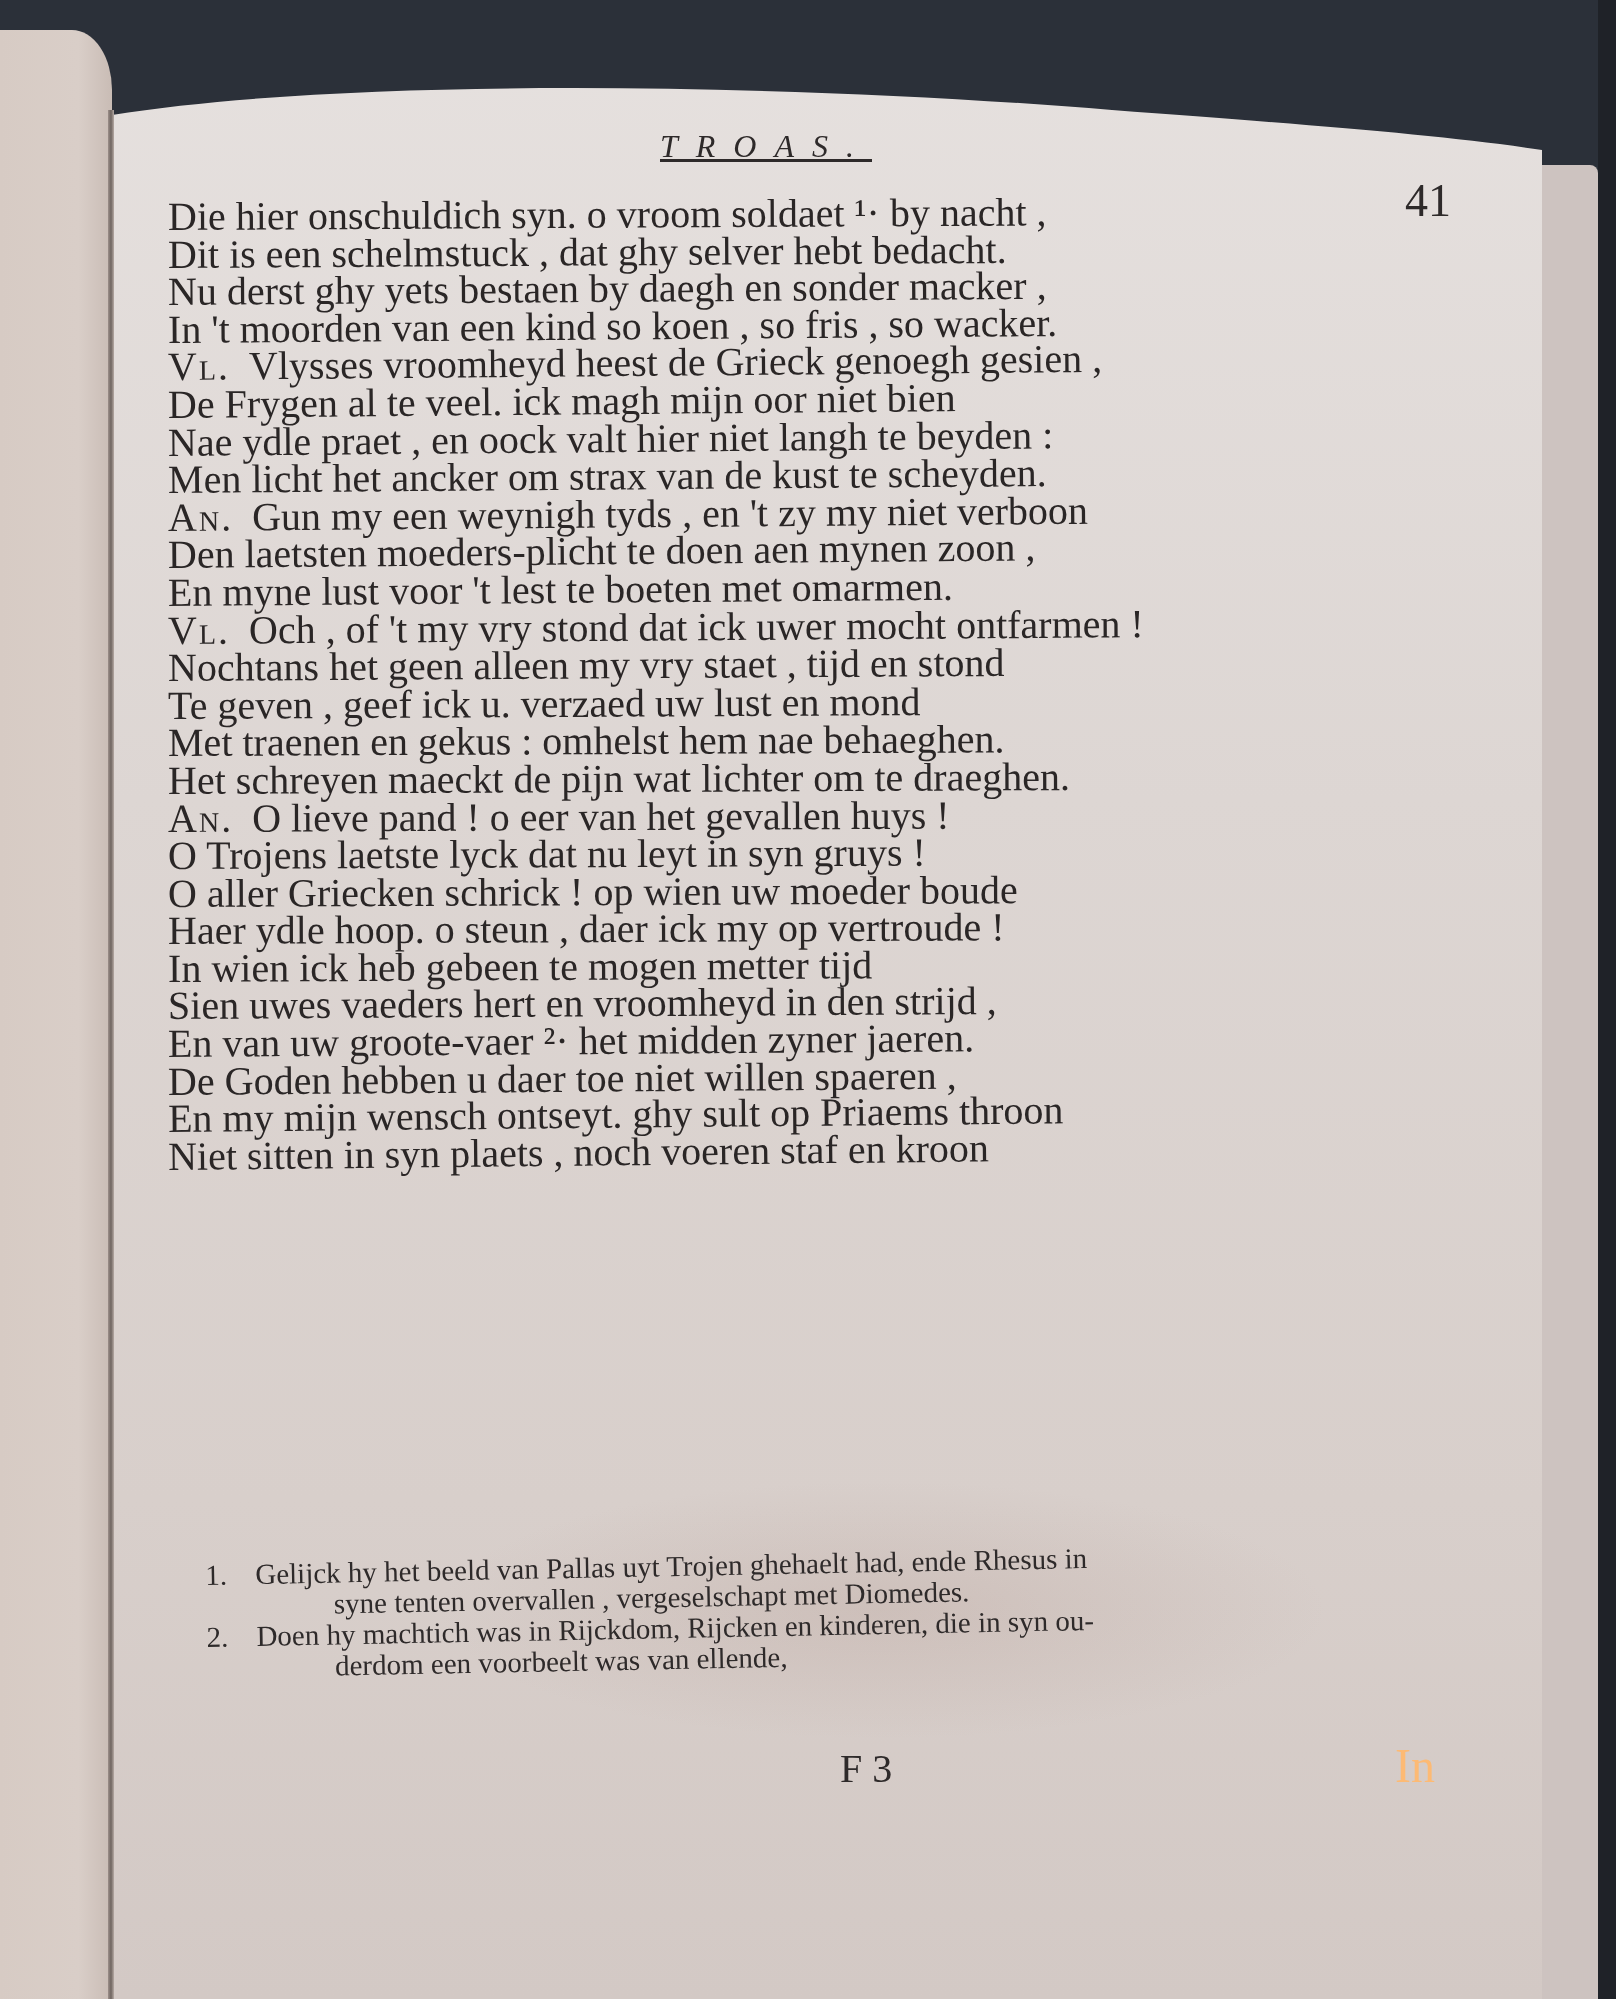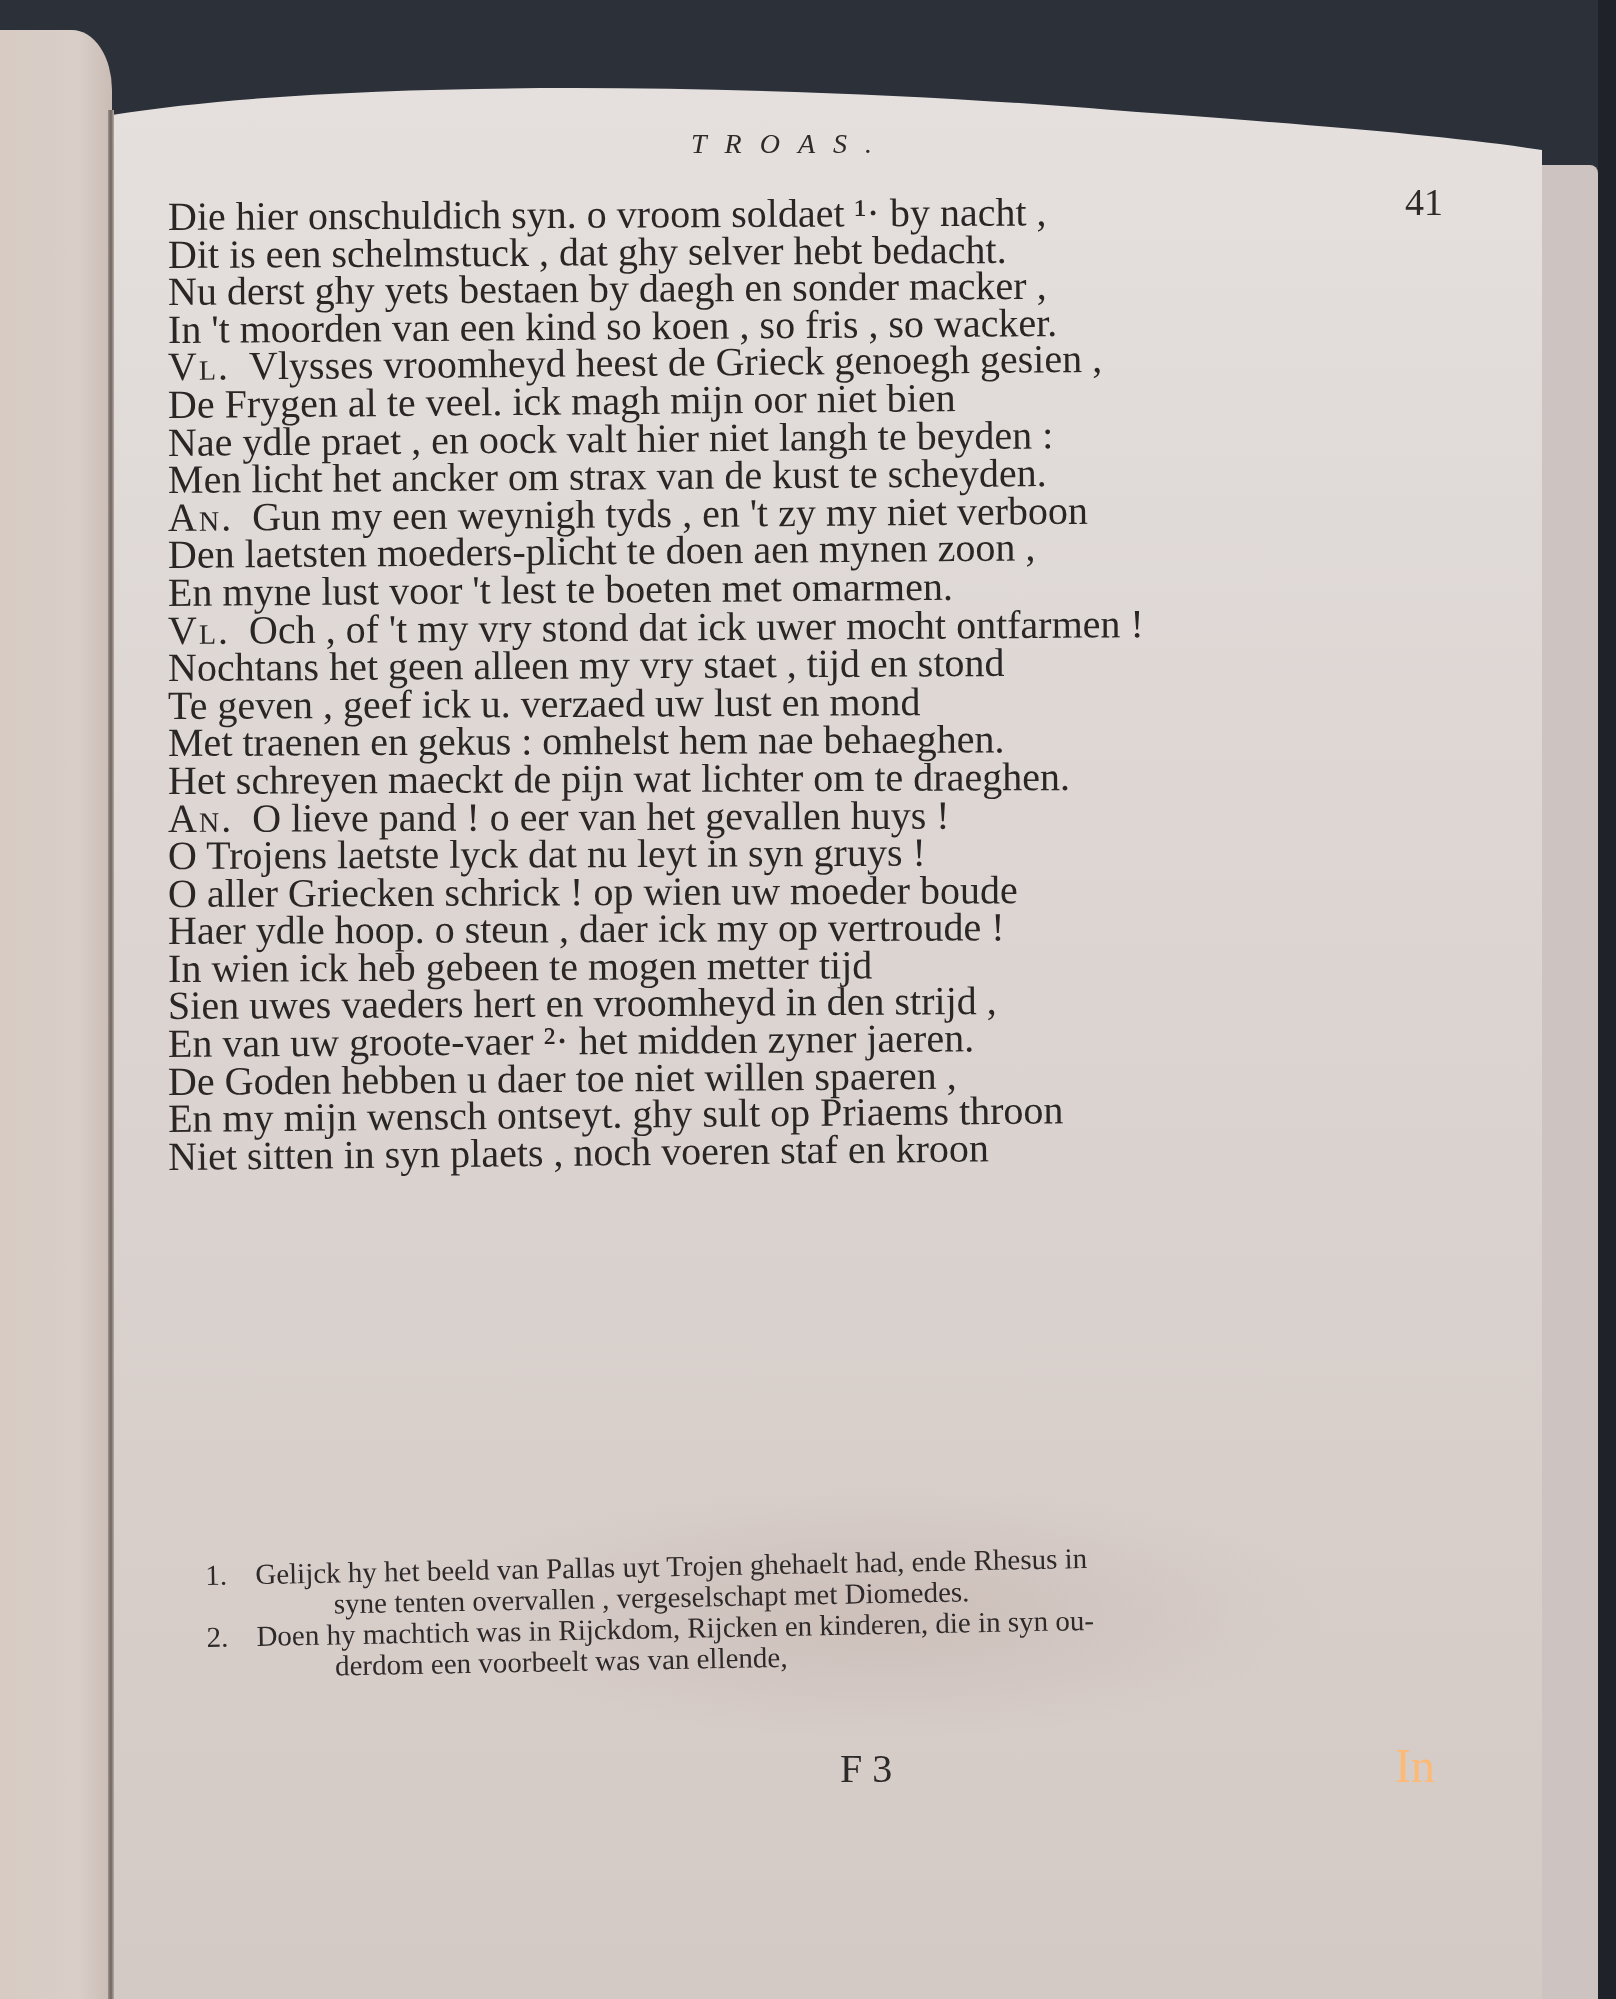--- a/index.html
+++ b/index.html
@@ -28,25 +28,25 @@
   .main-page {
     position: absolute; left: 112px; top: 0; width: 1430px; height: 1999px;
     background: linear-gradient(180deg, #e6e1df 0%, #ddd6d3 40%, #d8cfcb 75%, #d3c9c5 100%);
     clip-path: path("M0 115 C 250 75, 700 85, 1000 110 C 1200 125, 1330 135, 1430 150 L 1430 1999 L 0 1999 Z");
   }
   .stain {
     position: absolute; left: 320px; top: 1480px; width: 900px; height: 260px;
     background: radial-gradient(ellipse at center, rgba(170,140,130,.22), rgba(170,140,130,0) 70%);
   }
   .running-head {
-    position: absolute; left: 691px; top: 128px; font-size: 28px; letter-spacing: 18px;
-    font-style: italic; color: #2e2a2a;
+    position: absolute; left: 660px; top: 128px; font-size: 32px; letter-spacing: 18px;
+    font-style: italic; color: #2e2a2a; text-decoration: underline;
   }
   .page-number {
-    position: absolute; left: 1405px; top: 180px; font-size: 38px; color: #2e2a2a;
+    position: absolute; left: 1405px; top: 174px; font-size: 46px; color: #2e2a2a;
   }
   .verse {
     position: absolute; left: 168px; top: 198px; width: 1300px;
     color: #2a2626; font-size: 40px; line-height: 37.6px;
   }
   .line { white-space: nowrap; height: 37.6px; }
   .line:nth-child(n) { transform-origin: left center; }
   .speaker { font-variant: small-caps; letter-spacing: 2px; margin-right: 19px; }
   .footnotes {
     position: absolute; left: 205px; top: 1560px; width: 1180px;

